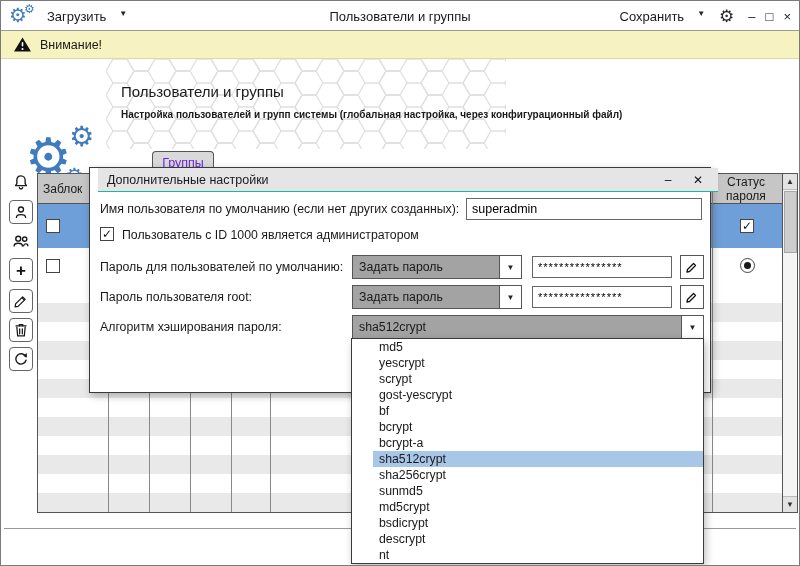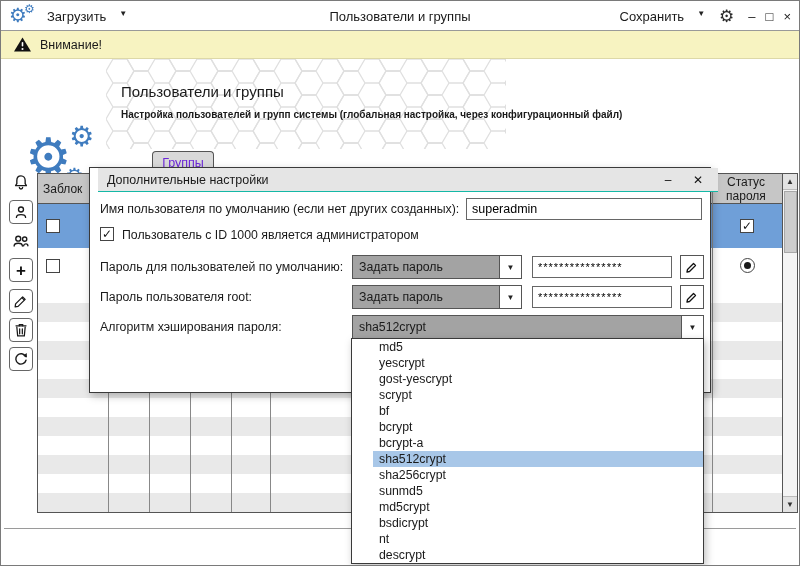--- a/index.html
+++ b/index.html
@@ -292,27 +292,27 @@
     <span class="dlg-label" style="left:10px;top:152px;">Алгоритм хэширования пароля:</span>
     <div class="combo" style="left:262px;top:147px;width:352px;height:24px;">
       <span class="combo-text">sha512crypt</span>
       <span class="combo-arrow">▼</span>
     </div>
   </div>
 
   <div class="dd-list">
     <div class="dd-item">md5</div>
     <div class="dd-item">yescrypt</div>
+    <div class="dd-item">scrypt</div>
     <div class="dd-item">gost-yescrypt</div>
-    <div class="dd-item">scrypt</div>
     <div class="dd-item">bf</div>
     <div class="dd-item">bcrypt</div>
     <div class="dd-item">bcrypt-a</div>
     <div class="dd-item selected">sha512crypt</div>
     <div class="dd-item">sha256crypt</div>
     <div class="dd-item">sunmd5</div>
     <div class="dd-item">md5crypt</div>
     <div class="dd-item">bsdicrypt</div>
+    <div class="dd-item">descrypt</div>
     <div class="dd-item">nt</div>
-    <div class="dd-item">descrypt</div>
   </div>
 
 </div>
 
 </body></html>

